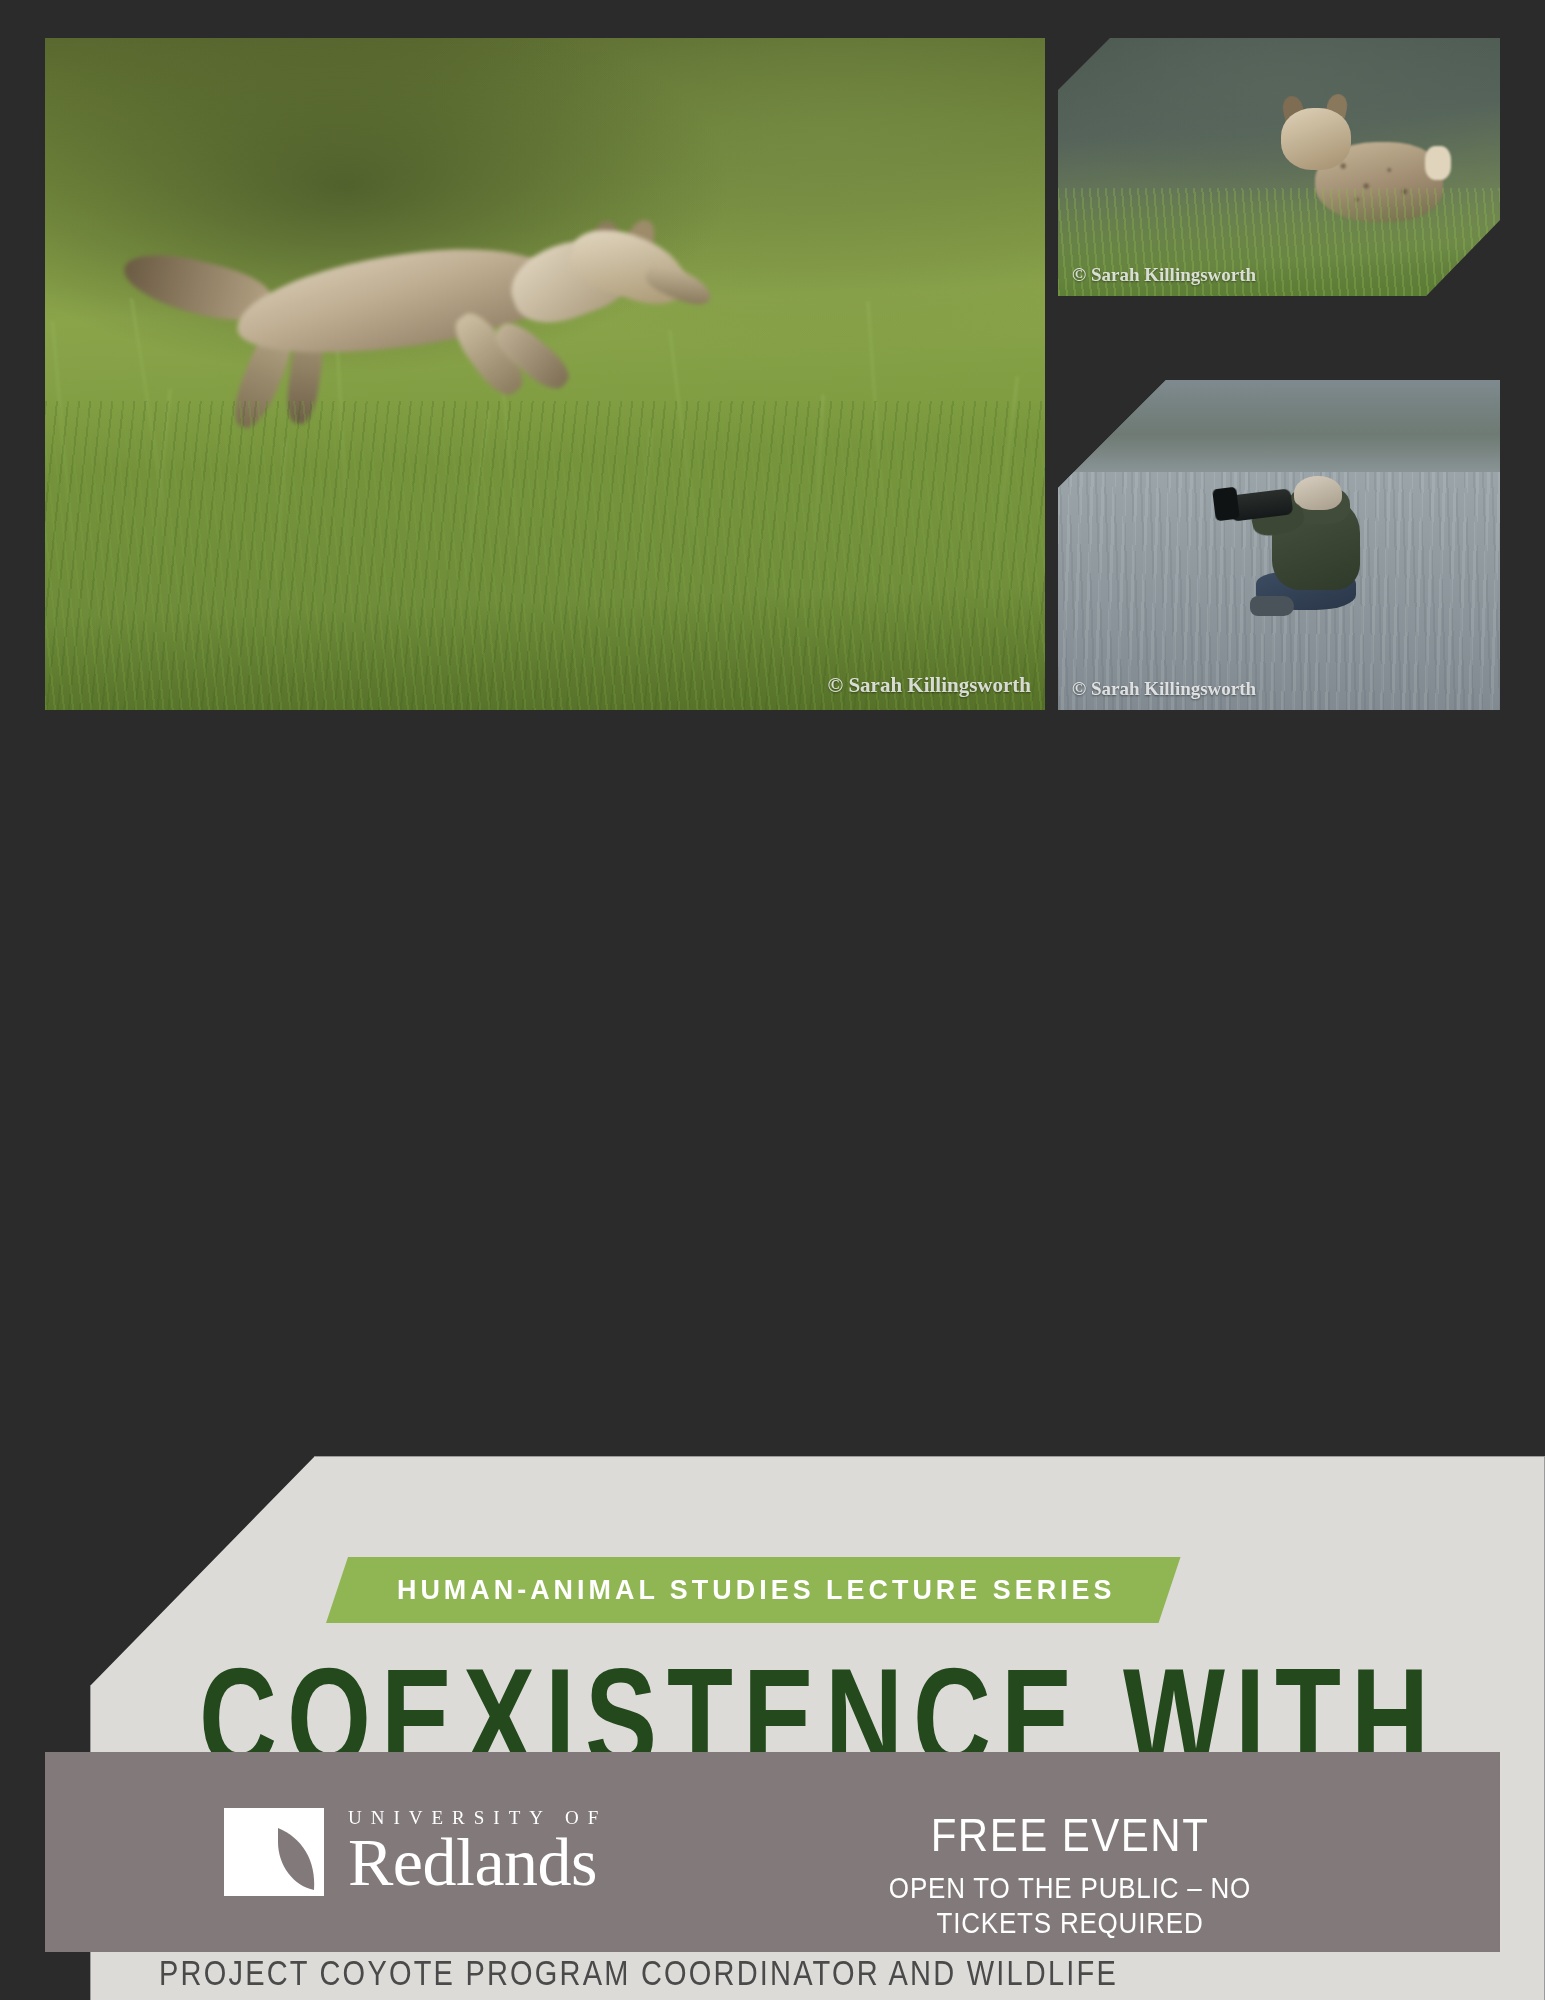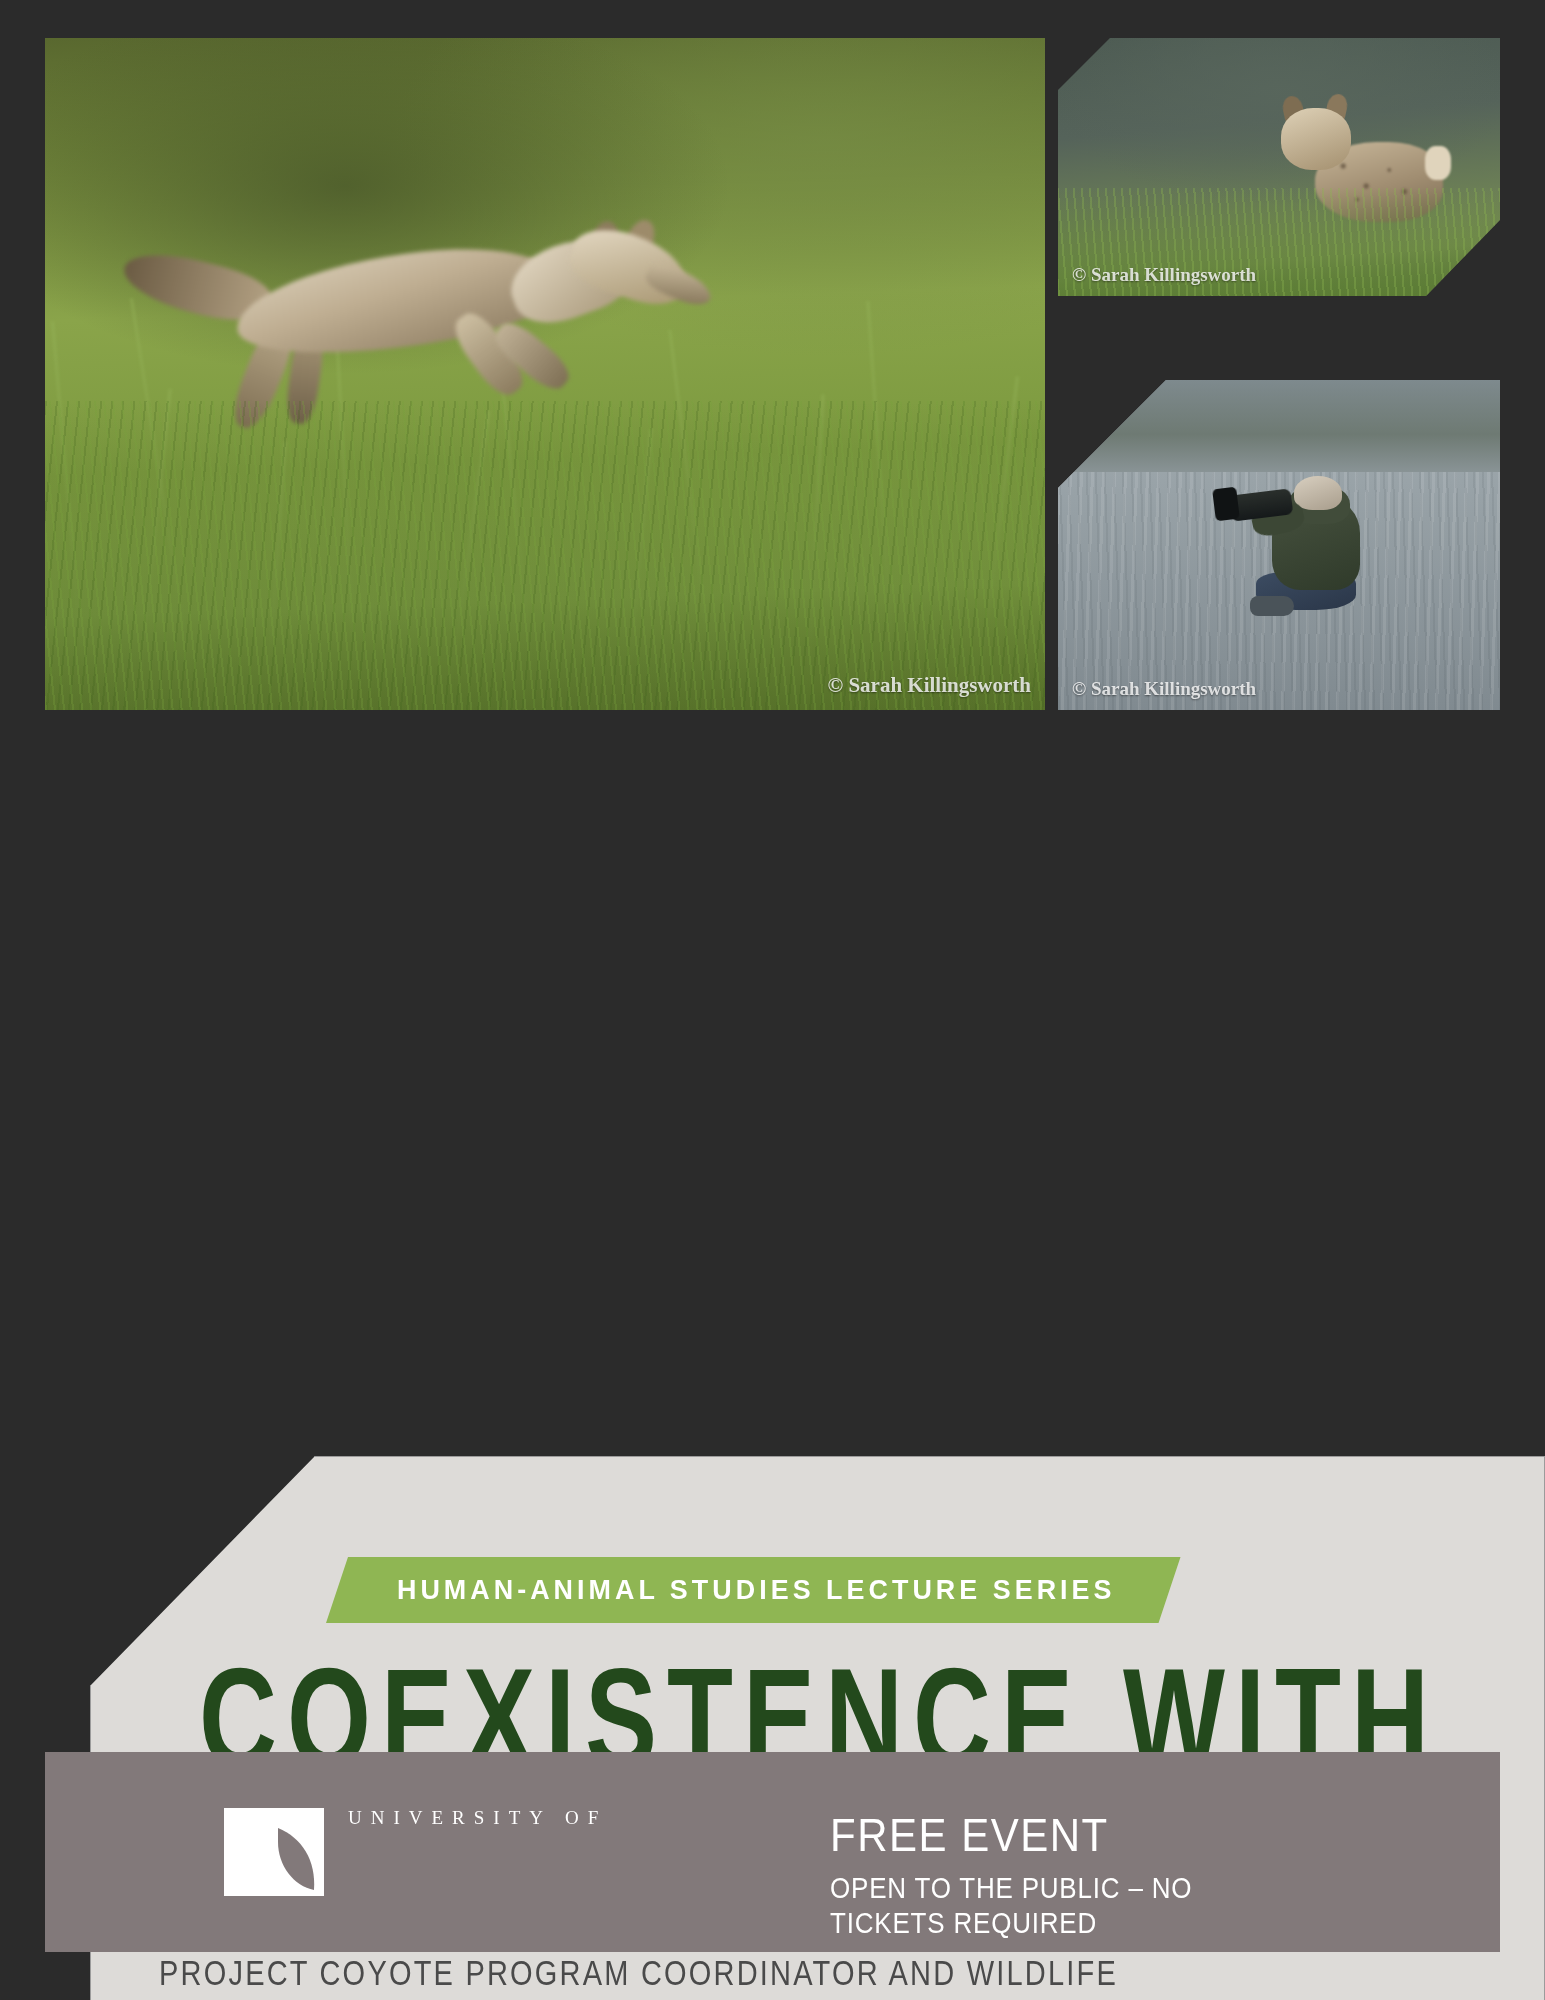--- a/index.html
+++ b/index.html
@@ -279,21 +279,21 @@
   .logo-words { margin-left:12px; padding-top:4px; }
   .logo-univ {
     color:#ffffff; font-family:"Liberation Serif", serif;
     font-size:19px; letter-spacing:9px; line-height:1;
   }
   .logo-name {
     color:#fff; font-family:"Liberation Serif", serif;
     font-size:68px; line-height:.98; margin-top:2px; letter-spacing:-.5px;
   }
 
-  .free-block { position:absolute; right:190px; top:56px; width:480px; }
+  .free-block { position:absolute; right:190px; top:56px; text-align:center; width:480px; }
   .free-title {
     color:#fff; font-size:42px; font-weight:normal; letter-spacing:1.5px;
     font-family:"Liberation Sans Narrow","Liberation Sans", sans-serif;
     transform:scaleY(1.12); transform-origin:center top;
   }
   .free-sub {
     margin-top:16px; color:#fff; font-size:26px; letter-spacing:.8px;
     font-family:"Liberation Sans Narrow","Liberation Sans", sans-serif;
     transform:scaleY(1.1); transform-origin:center top;
   }
@@ -401,20 +401,21 @@
           <rect x="10" y="4" width="94" height="88" fill="#ffffff"></rect>
           <path d="M16 10 H98 V88 H16 Z" fill="#ffffff"></path>
           <path d="M58 24 C82 34 96 56 94 86 C74 82 58 62 58 38 Z" fill="#82797a"></path>
           <path d="M10 4 H14 V92 H10 Z" fill="#ffffff"></path>
           <path d="M14 8 V40 H50 C62 40 68 48 68 56 C68 66 60 72 48 72 H40 L56 92 H44 L28 70
                    H24 V92 H14 V8 Z" fill="#82797a" opacity="0"></path>
         </svg>
       </div>
       <div class="logo-words">
         <div class="logo-univ">UNIVERSITY OF</div>
+        <div class="logo-name">Redlands</div>
       </div>
     </div>
 
     <div class="free-block">
       <div class="free-title">FREE EVENT</div>
       <div class="free-sub">OPEN TO THE PUBLIC – NO TICKETS REQUIRED</div>
     </div>
 
   </div>
 

